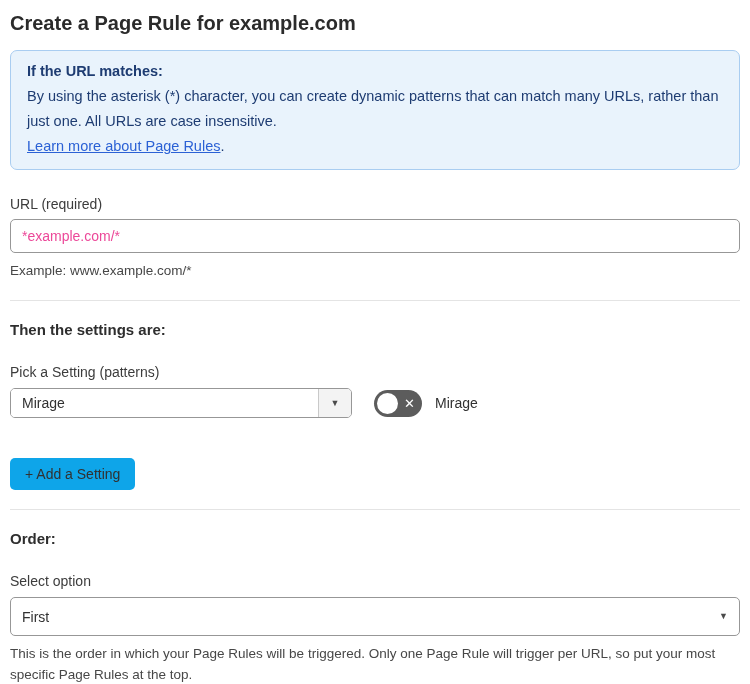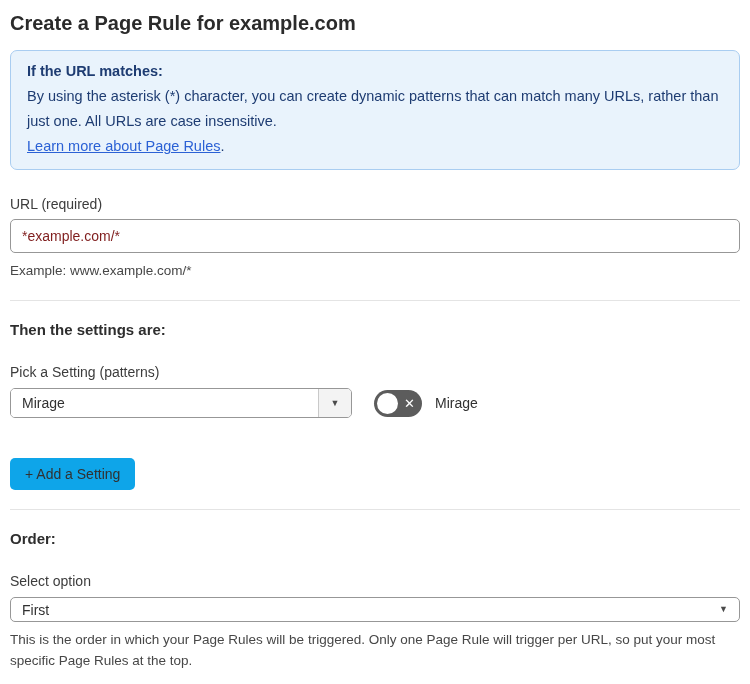--- a/index.html
+++ b/index.html
@@ -46,21 +46,21 @@
   }
 
   .text-input {
     margin-top: 7px;
     width: 730px;
     height: 30px;
     border: 1px solid #979797;
     border-radius: 5px;
     padding: 16px 11px;
     font-size: 14px;
-    color: #7f1d1d;
+    color: #ec4899;
     font-family: "Liberation Sans", sans-serif;
     background: #fff;
     outline: none;
     display: block;
   }
 
   .helper-text {
     margin-top: 7px;
     font-size: 13.5px;
     color: #474747;
@@ -167,21 +167,21 @@
     padding: 9px 17px;
   }
   .add-setting-btn {
     margin-top: 40px;
     padding: 9px 15px;
   }
 
   .full-select {
     margin-top: 8px;
     width: 730px;
-    height: 25px;
+    height: 39px;
     border: 1px solid #979797;
     border-radius: 5px;
     background: #fff;
     display: flex;
     align-items: center;
     justify-content: space-between;
     padding: 0 11px;
     cursor: pointer;
   }
   .full-select .select-value { font-size: 14px; color: #313131; }

